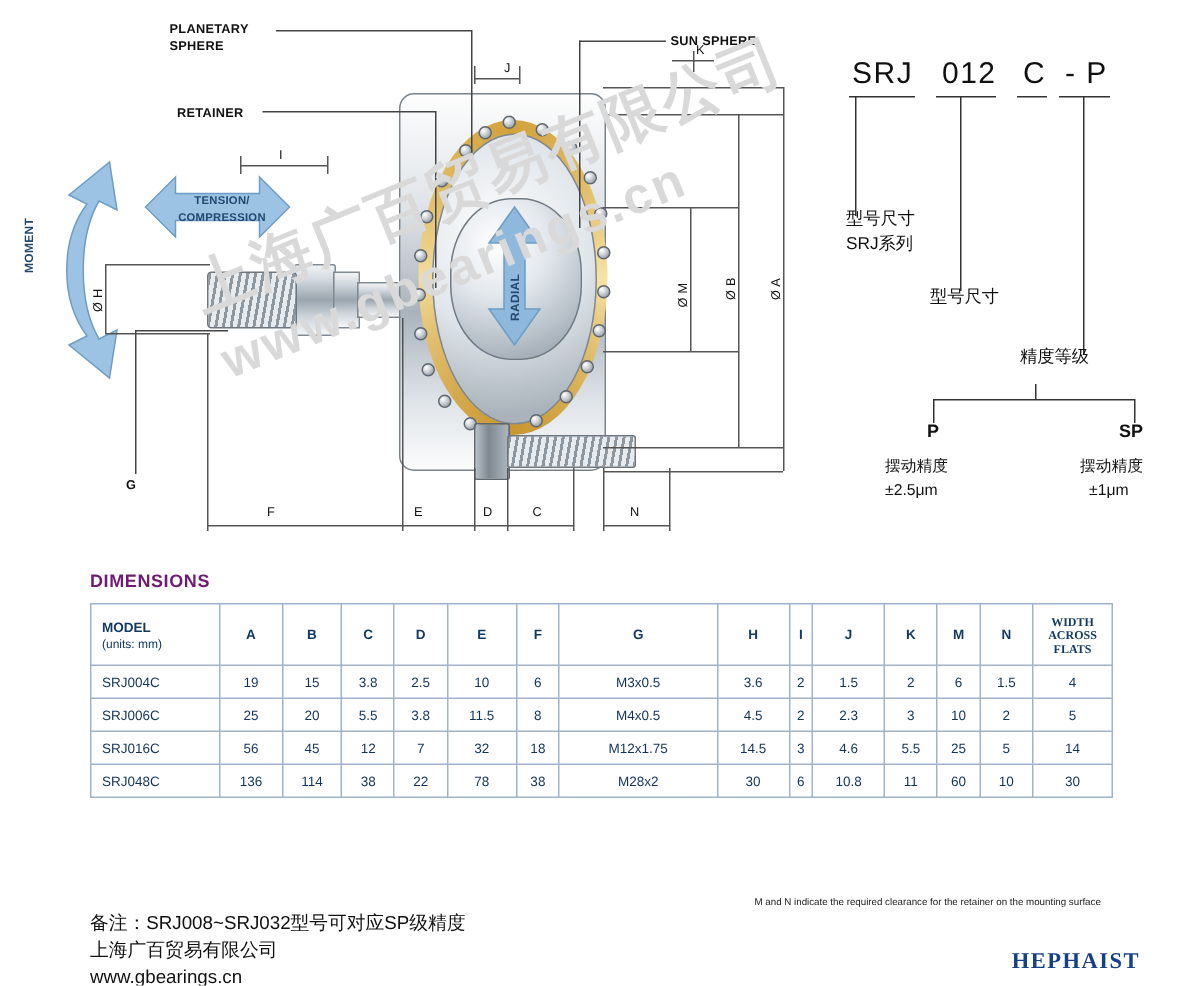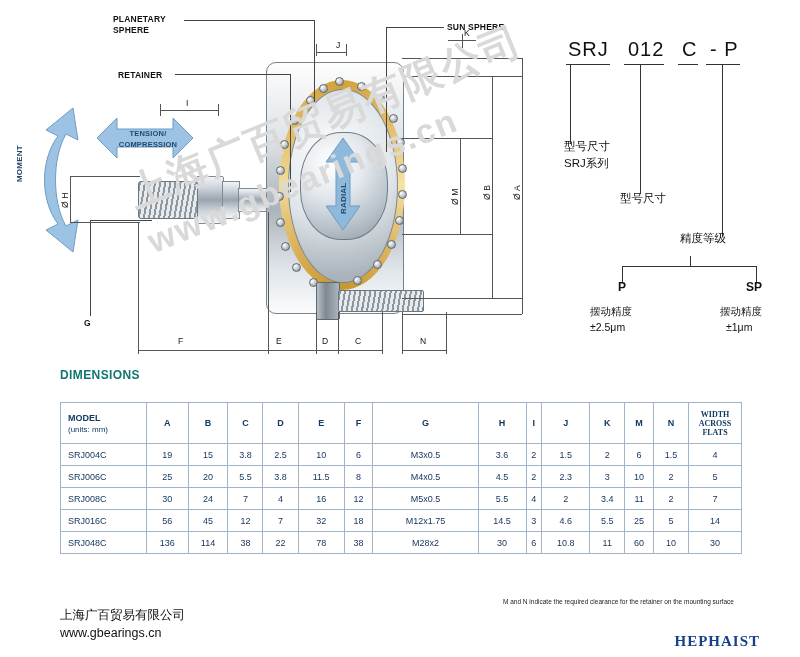--- a/index.html
+++ b/index.html
@@ -87,22 +87,22 @@
   .pn{position:absolute;left:540px;top:18px;width:260px;height:350px;}
   .pn .code{position:absolute;font-size:20px;letter-spacing:1px;color:#111;}
   .pn .uline{position:absolute;height:1px;background:#333;}
   .pn .tline{position:absolute;background:#333;}
   .pn .cn{position:absolute;font-size:11.5px;color:#111;line-height:17px;}
   .pn .cn.small{font-size:10.5px;line-height:15px;}
   .pn .gr{position:absolute;font-size:12px;color:#111;font-weight:bold;}
 
   
   .dimtitle{
-    position:absolute;left:60px;top:368px;
-    font-size:12px;color:#0f766e;font-weight:bold;letter-spacing:.4px;
+    position:absolute;left:60px;top:380px;
+    font-size:12px;color:#701a75;font-weight:bold;letter-spacing:.4px;
   }
   table.dims{
     position:absolute;left:60px;top:402px;
     border-collapse:collapse;
     width:682px;
     font-size:9px;
     background:transparent;
   }
   table.dims th, table.dims td{
     border:1px solid #9fb3c9;
@@ -376,37 +376,20 @@
         <td>M4x0.5</td>
         <td>4.5</td>
         <td>2</td>
         <td>2.3</td>
         <td>3</td>
         <td>10</td>
         <td>2</td>
         <td>5</td>
       </tr>
       <tr>
-        <td class="model">SRJ008C</td>
-        <td>30</td>
-        <td>24</td>
-        <td>7</td>
-        <td>4</td>
-        <td>16</td>
-        <td>12</td>
-        <td>M5x0.5</td>
-        <td>5.5</td>
-        <td>4</td>
-        <td>2</td>
-        <td>3.4</td>
-        <td>11</td>
-        <td>2</td>
-        <td>7</td>
-      </tr>
-      <tr>
         <td class="model">SRJ016C</td>
         <td>56</td>
         <td>45</td>
         <td>12</td>
         <td>7</td>
         <td>32</td>
         <td>18</td>
         <td>M12x1.75</td>
         <td>14.5</td>
         <td>3</td>
@@ -432,20 +415,21 @@
         <td>60</td>
         <td>10</td>
         <td>30</td>
       </tr>
     </tbody>
   </table>
 
   <div class="note">M and N indicate the required clearance for the retainer on the mounting surface</div>
 
   <div class="foot">
+    <span class="row">备注：SRJ008~SRJ032型号可对应SP级精度</span>
     <span class="row">上海广百贸易有限公司</span>
     <span class="row">www.gbearings.cn</span>
   </div>
 
   <div class="brand">
     <span class="hx">HEPHAIST</span>
   </div>
 
 </div>
 

